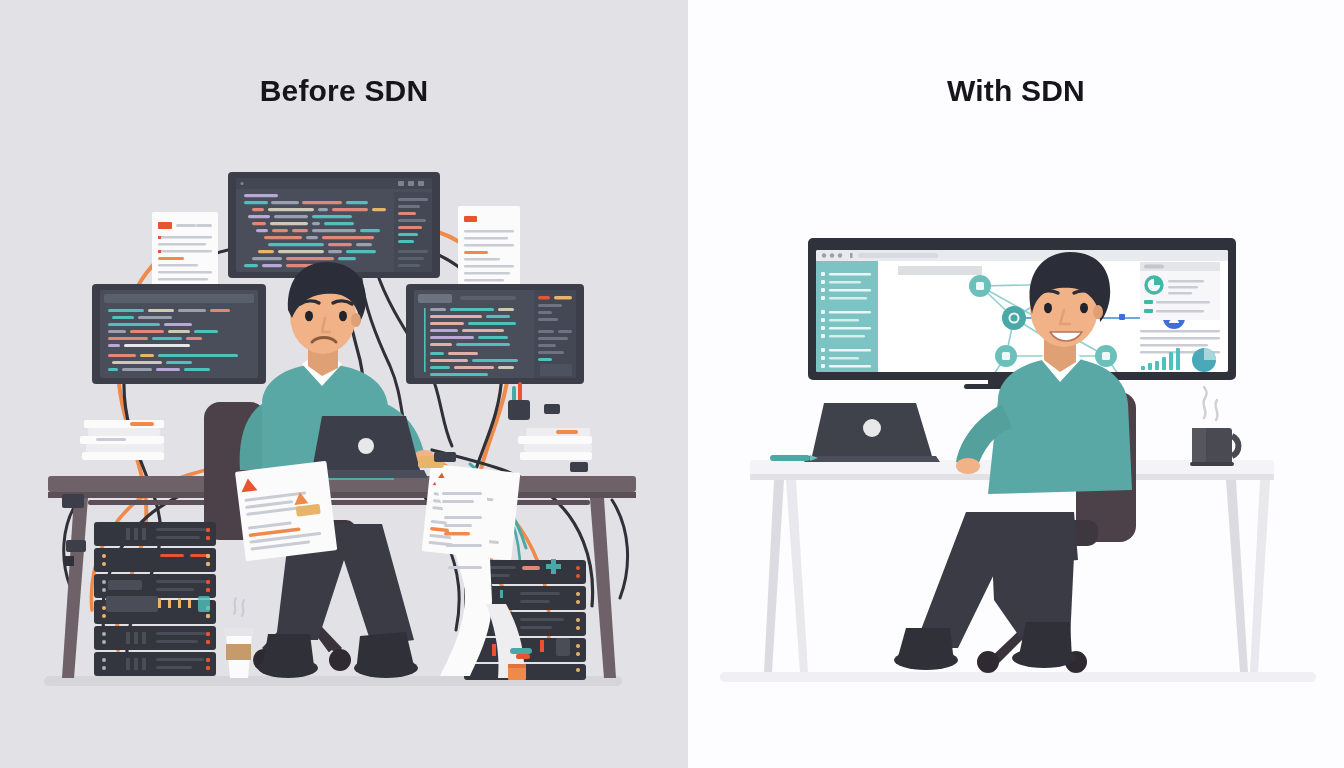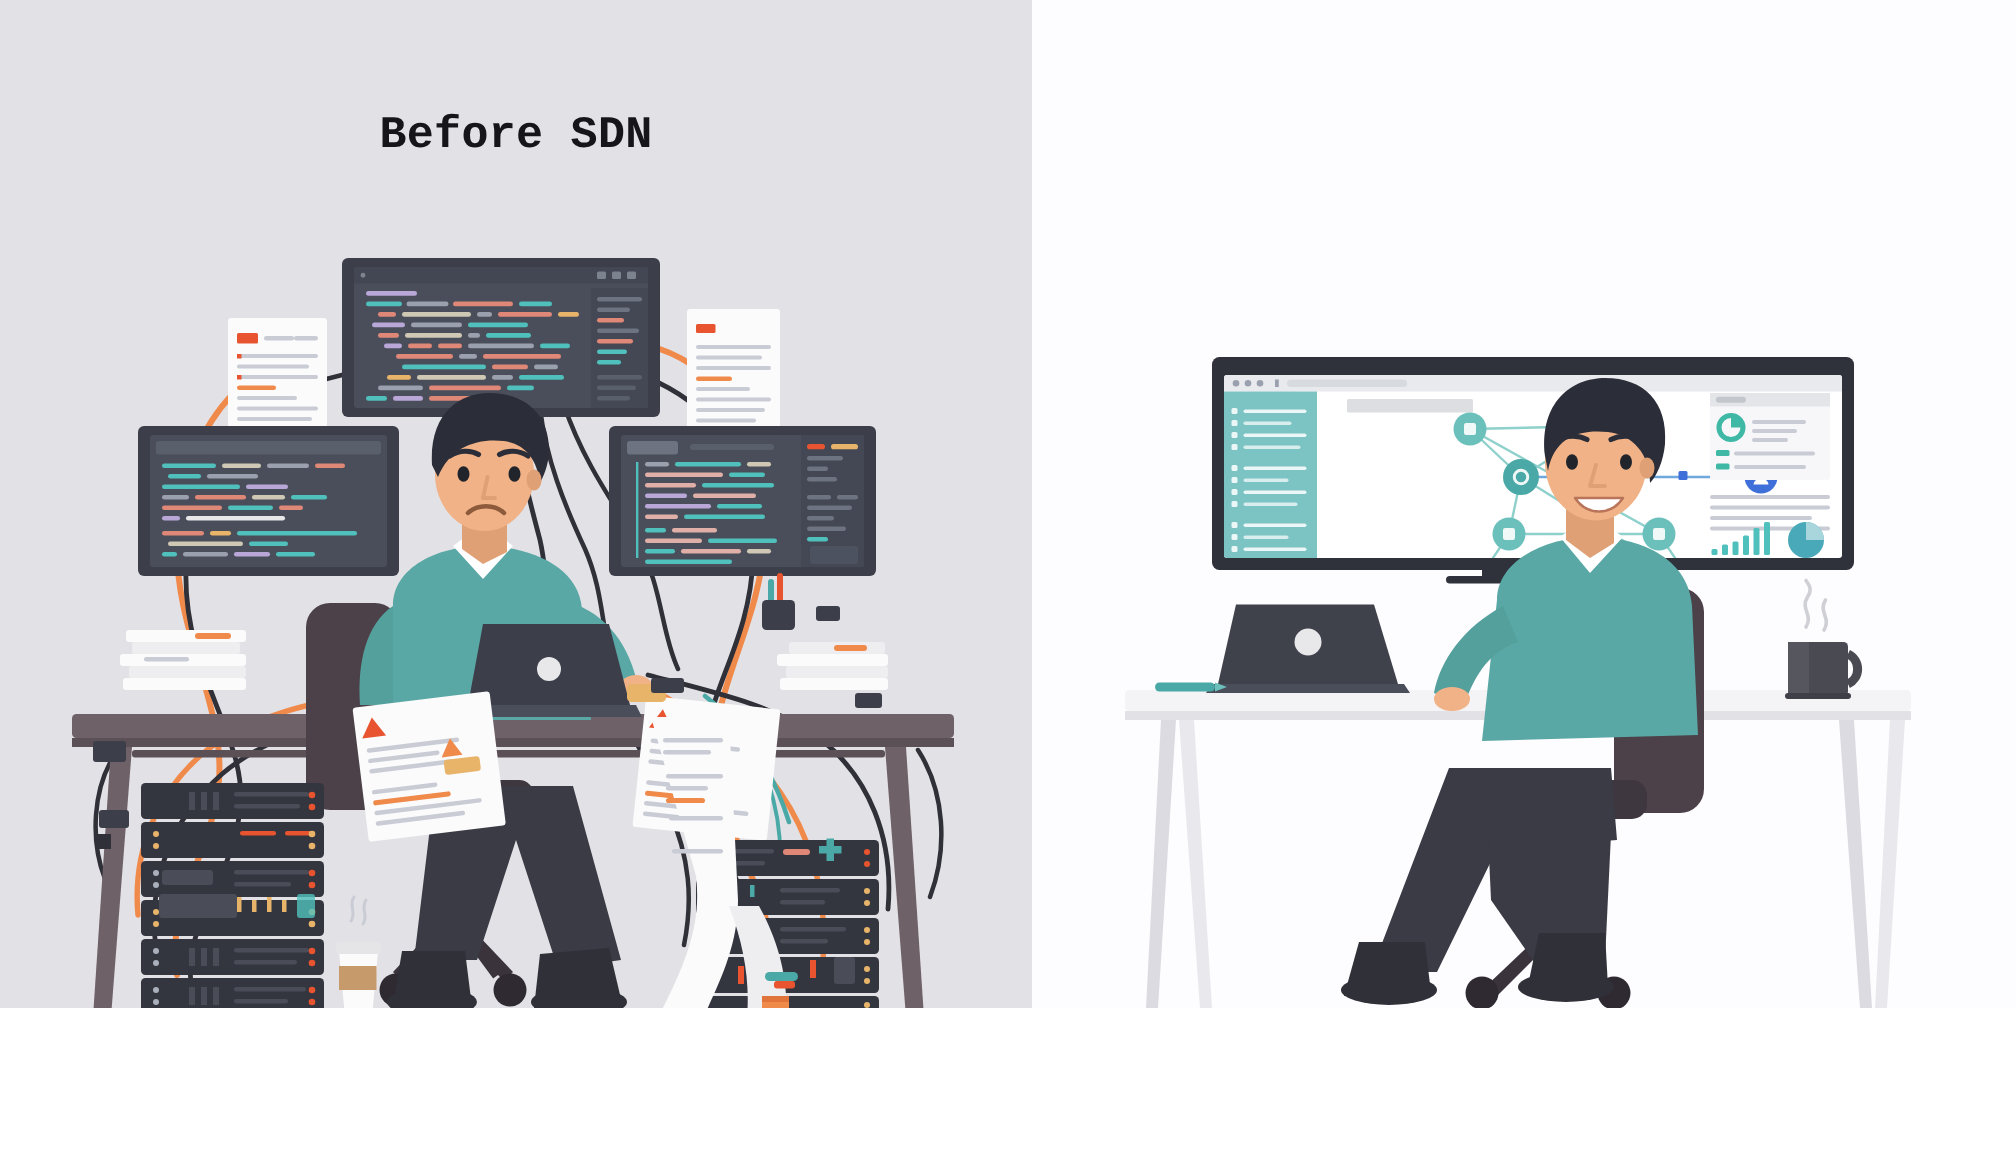--- a/index.html
+++ b/index.html
@@ -2,21 +2,21 @@
 <html><head>
 <meta charset="utf-8">
 <style>
   html,body{margin:0;padding:0;}
   body{
     width:1344px;height:768px;overflow:hidden;
     font-family:"Liberation Sans", sans-serif;
     background:#ffffff;
   }
   #stage{position:relative;width:1344px;height:768px;overflow:hidden;}
-  .panel{position:absolute;top:0;height:672px;overflow:hidden;font-family:Liberation Mono, monospace;}
+  .panel{position:absolute;top:0;height:768px;overflow:hidden;}
   #panel-left{left:0;width:688px;background:#e2e1e5;}
   #panel-right{left:688px;width:656px;background:#fdfcfe;}
   .panel-title{
     position:absolute;top:74px;left:0;width:100%;
     text-align:center;font-size:30px;font-weight:bold;
     color:#16161a;letter-spacing:.2px;
   }
   .scene{position:absolute;inset:0;}
   svg{display:block;}
 </style>
@@ -519,20 +519,21 @@
         <path d="M64 556 l10 0 l0 10 l-10 0 z" fill="#2f3038"></path>
         <rect x="544" y="404" width="16" height="10" rx="2" fill="#3c3f4a"></rect>
         <rect x="570" y="462" width="18" height="10" rx="2" fill="#3c3f4a"></rect>
         <rect x="418" y="456" width="26" height="12" rx="3" fill="#e8b46a"></rect>
         <rect x="434" y="452" width="22" height="10" rx="2" fill="#3c3f4a"></rect>
       </g>
     </svg>
   </div>
 
   <div class="panel" id="panel-right">
+    <div class="panel-title">With SDN</div>
 
     <svg class="scene" width="656" height="768" viewBox="0 0 656 768">
       <defs>
         <clipPath id="clipSdn">
             <rect x="128" y="250" width="412" height="122" rx="2"></rect>
           </clipPath>
       </defs>
 
       <rect x="32" y="672" width="596" height="10" rx="5" fill="#f0eff3"></rect>
 

